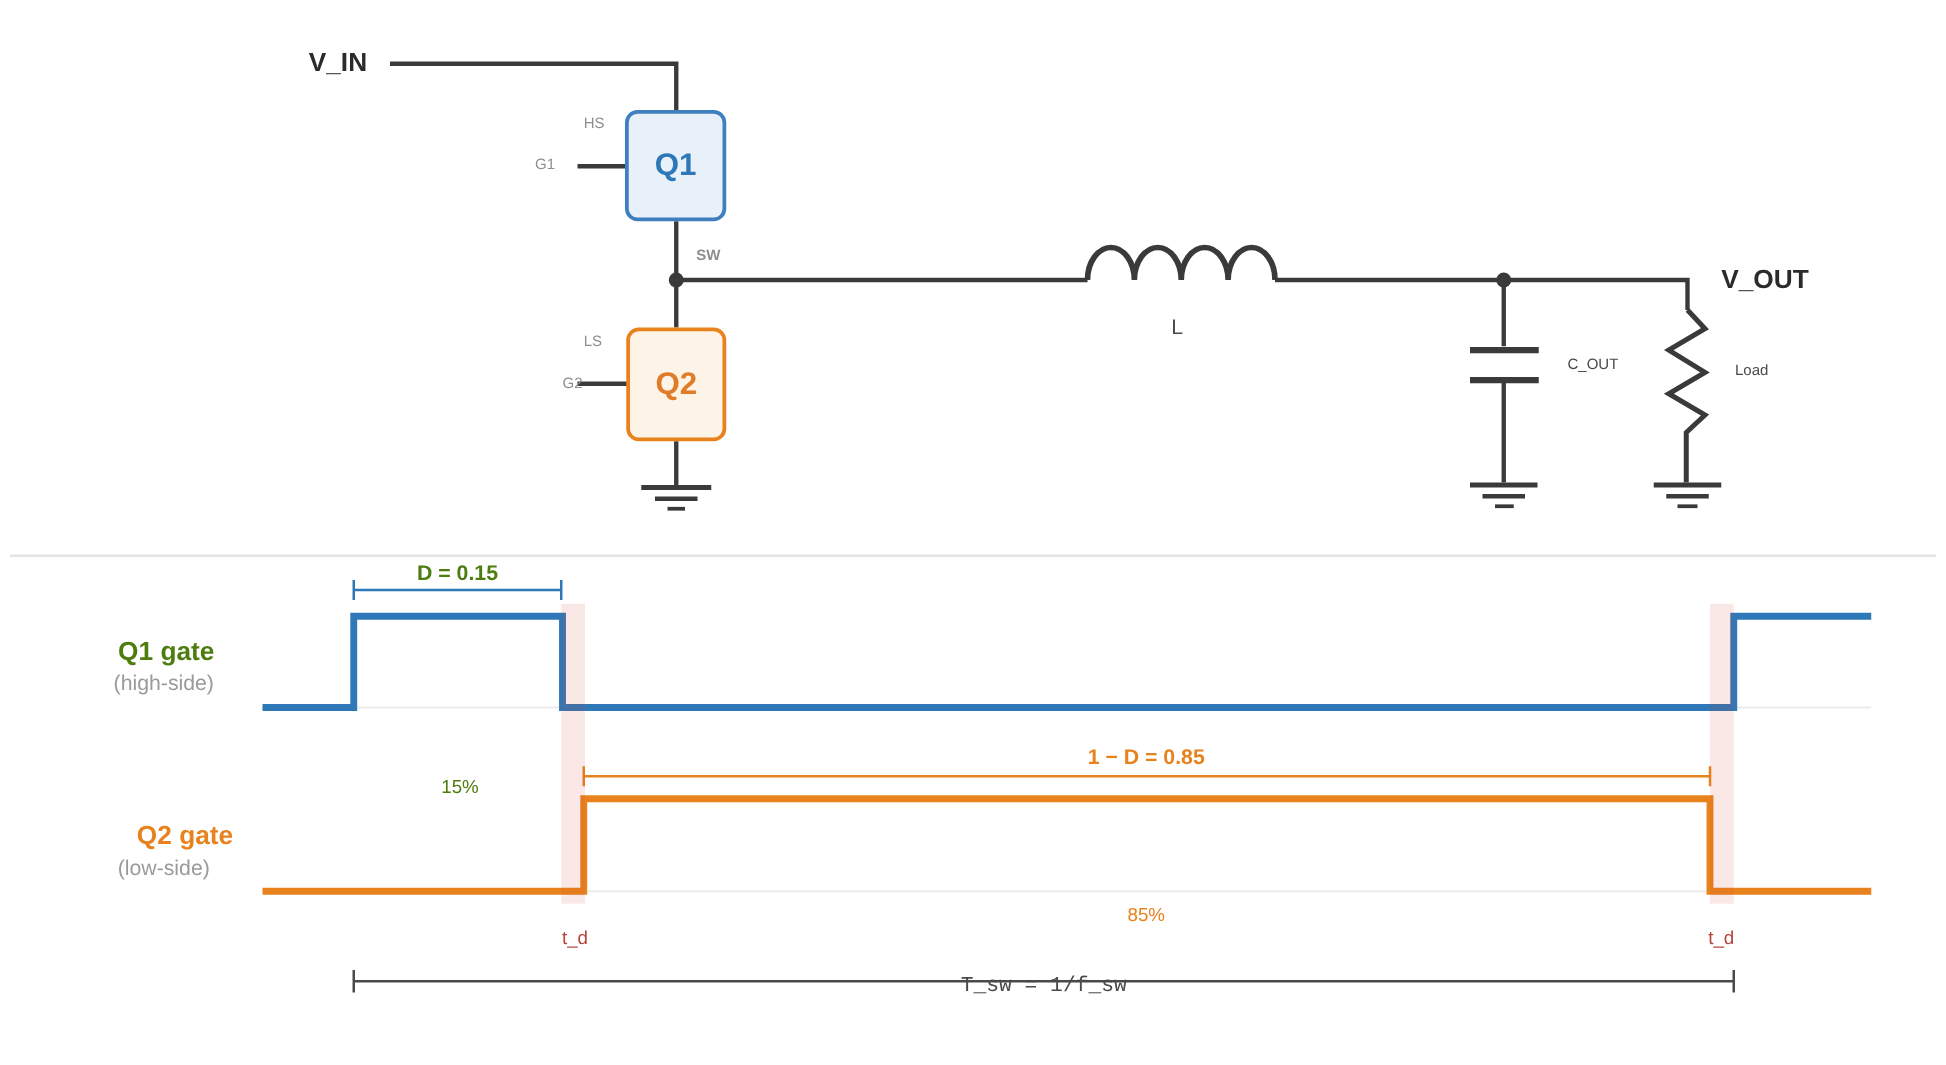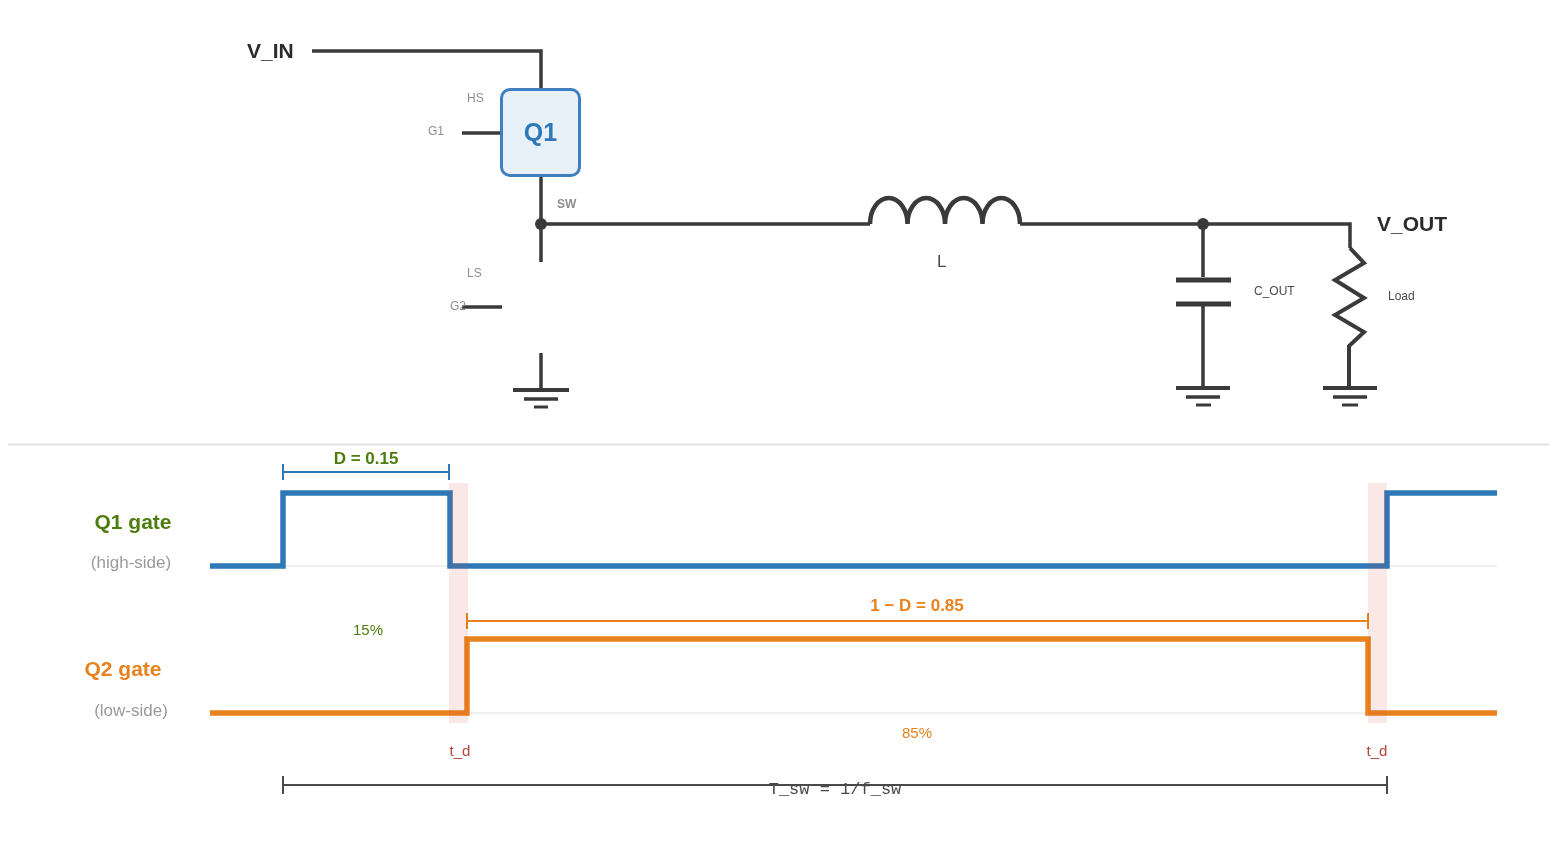--- a/index.html
+++ b/index.html
@@ -7,21 +7,21 @@
     position:relative;width:1557px;height:852px;background:#ffffff;overflow:hidden;
     font-family:"Liberation Sans",sans-serif;
   }
   .canvas svg{position:absolute;left:0;top:0;}
   .lbl{position:absolute;white-space:nowrap;line-height:1;}
   .b{font-weight:bold;}
   .ctr{transform:translateX(-50%);}
   .dark{color:#2b2b2b;}
   .wiretxt{color:#4a4a4a;}
   .gray{color:#8e8e8e;}
-  .lgray{color:#9a9a9a;margin-top:16px;}
+  .lgray{color:#9a9a9a;}
   .blue{color:#4d7c0f;}
   .orange{color:#E8821D;}
   .red{color:#B5443B;}
   .fs21{font-size:21px;}
   .fs17{font-size:17px;}
   .fs16{font-size:12px;}
   .fs15{font-size:15px;}
   .tbox{
     position:absolute;border-radius:10px;display:flex;align-items:center;justify-content:center;
     font-weight:bold;font-size:25px;box-sizing:border-box;
@@ -109,28 +109,31 @@
 
   <div class="lbl b dark fs21" style="left:247px;top:40px;">V_IN</div>
   <div class="lbl gray fs16" style="left:467px;top:92px;">HS</div>
   <div class="lbl gray fs16" style="left:428px;top:125px;">G1</div>
   <div class="tbox q1box" style="left:500px;top:88px;width:81px;height:89px;">
     <span>Q1</span>
   </div>
   <div class="lbl b gray fs16" style="left:557px;top:198px;">SW</div>
   <div class="lbl gray fs16" style="left:467px;top:267px;">LS</div>
   <div class="lbl gray fs16" style="left:427px;top:300px;margin-left:23px;">G2</div>
+  <div class="tbox q2box" style="left:501px;top:262px;width:80px;height:91px;">
+    <span>Q2</span>
+  </div>
   <div class="lbl wiretxt fs17" style="left:937px;top:253px;">L</div>
   <div class="lbl wiretxt fs16" style="left:1254px;top:285px;">C_OUT</div>
   <div class="lbl wiretxt fs16" style="left:1388px;top:290px;">Load</div>
   <div class="lbl b dark fs21" style="left:1377px;top:213px;">V_OUT</div>
 
   <div class="lbl b blue fs21 ctr" style="left:133px;top:511px;">Q1 gate</div>
   <div class="lbl lgray fs17 ctr" style="left:131px;top:538px;">(high-side)</div>
-  <div class="lbl b orange fs21 ctr" style="left:123px;top:658px;">Q2 gate</div>
+  <div class="lbl b orange fs21 ctr" style="left:148px;top:658px;">Q2 gate</div>
   <div class="lbl lgray fs17 ctr" style="left:131px;top:686px;">(low-side)</div>
 
   <div class="lbl b blue fs17 ctr" style="left:366px;top:450px;">D = 0.15</div>
   <div class="lbl blue fs15 ctr" style="left:368px;top:578px;margin-top:44px;">15%</div>
 
   <div class="lbl b orange fs17 ctr" style="left:917px;top:597px;">1 − D = 0.85</div>
   <div class="lbl orange fs15 ctr" style="left:917px;top:725px;">85%</div>
 
   <div class="lbl red fs15 ctr" style="left:460px;top:743px;">t_d</div>
   <div class="lbl red fs15 ctr" style="left:1377px;top:743px;">t_d</div>

